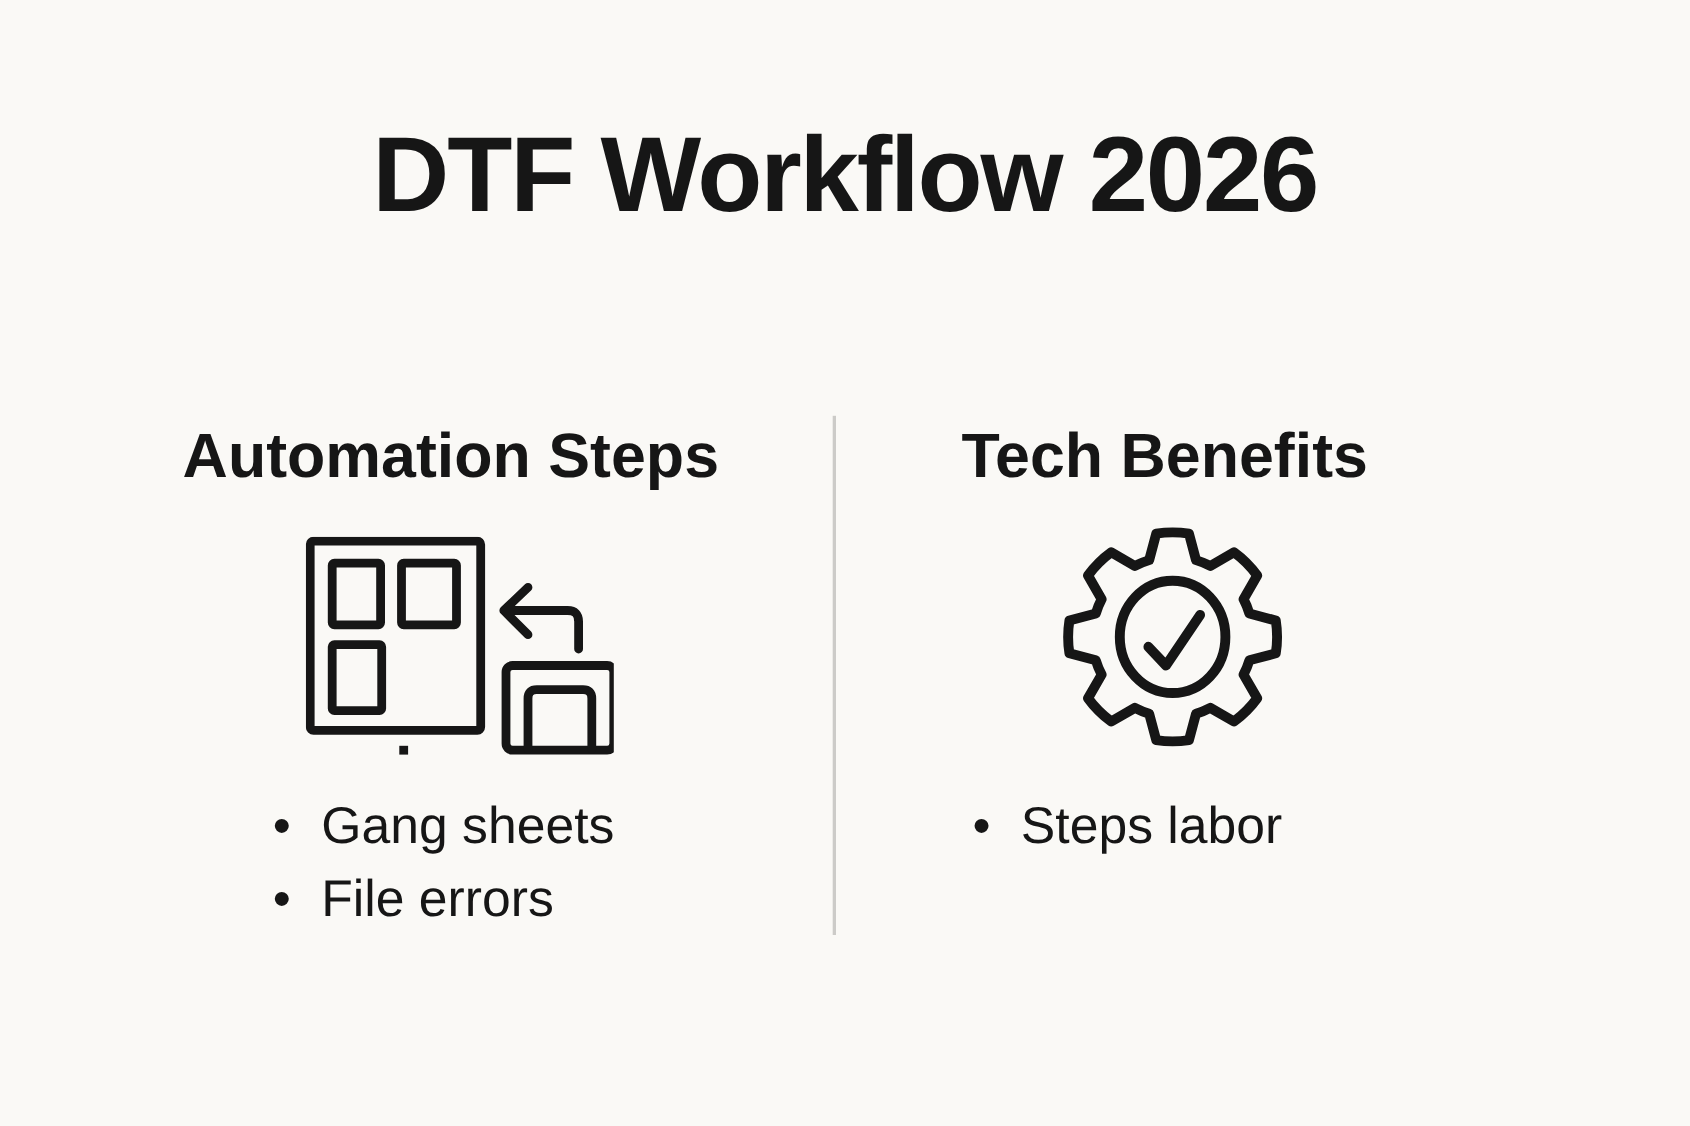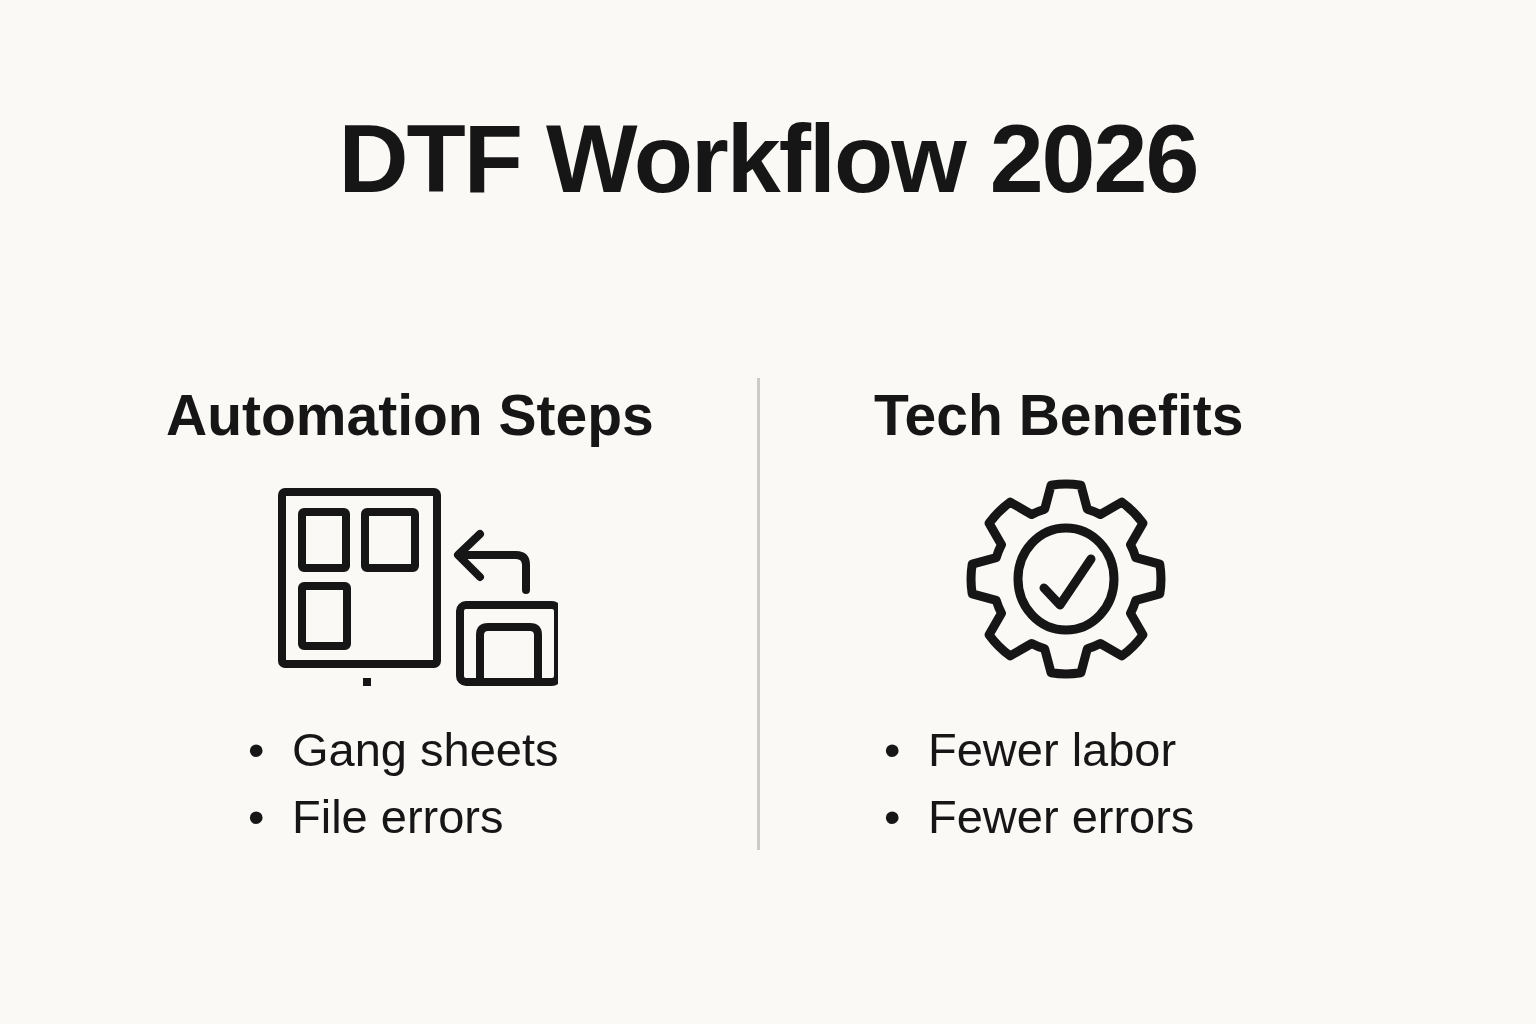--- a/index.html
+++ b/index.html
@@ -90,19 +90,18 @@
   <section class="col col-right">
     <h2>Tech Benefits</h2>
     <div class="icon">
       <svg viewBox="0 0 200 200" stroke-width="9" stroke-linecap="round" stroke-linejoin="round">
         <path class="gear-body" d="M78.7 30.2 L85.1 6.2 A95 95 0 0 1 114.9 6.2 L121.3 30.2 A73 73 0 0 1 134.3 35.5 L134.3 35.5 L155.8 23.1 A95 95 0 0 1 176.9 44.2 L164.5 65.7 A73 73 0 0 1 169.8 78.7 L169.8 78.7 L193.8 85.1 A95 95 0 0 1 193.8 114.9 L169.8 121.3 A73 73 0 0 1 164.5 134.3 L164.5 134.3 L176.9 155.8 A95 95 0 0 1 155.8 176.9 L134.3 164.5 A73 73 0 0 1 121.3 169.8 L121.3 169.8 L114.9 193.8 A95 95 0 0 1 85.1 193.8 L78.7 169.8 A73 73 0 0 1 65.7 164.5 L65.7 164.5 L44.2 176.9 A95 95 0 0 1 23.1 155.8 L35.5 134.3 A73 73 0 0 1 30.2 121.3 L30.2 121.3 L6.2 114.9 A95 95 0 0 1 6.2 85.1 L30.2 78.7 A73 73 0 0 1 35.5 65.7 L35.5 65.7 L23.1 44.2 A95 95 0 0 1 44.2 23.1 L65.7 35.5 A73 73 0 0 1 78.7 30.2 Z"></path>
         <ellipse cx="100" cy="100" rx="48" ry="51"></ellipse>
         <path d="M78 109 L94 126 L125 80"></path>
       </svg>
     </div>
     <ul class="bullets">
-      <li>Fewer labor</li>
-      <li>Fewer errors</li>
+      <li>Steps labor</li>
     </ul>
   </section>
 
 
 </div>
 
 </body></html>

